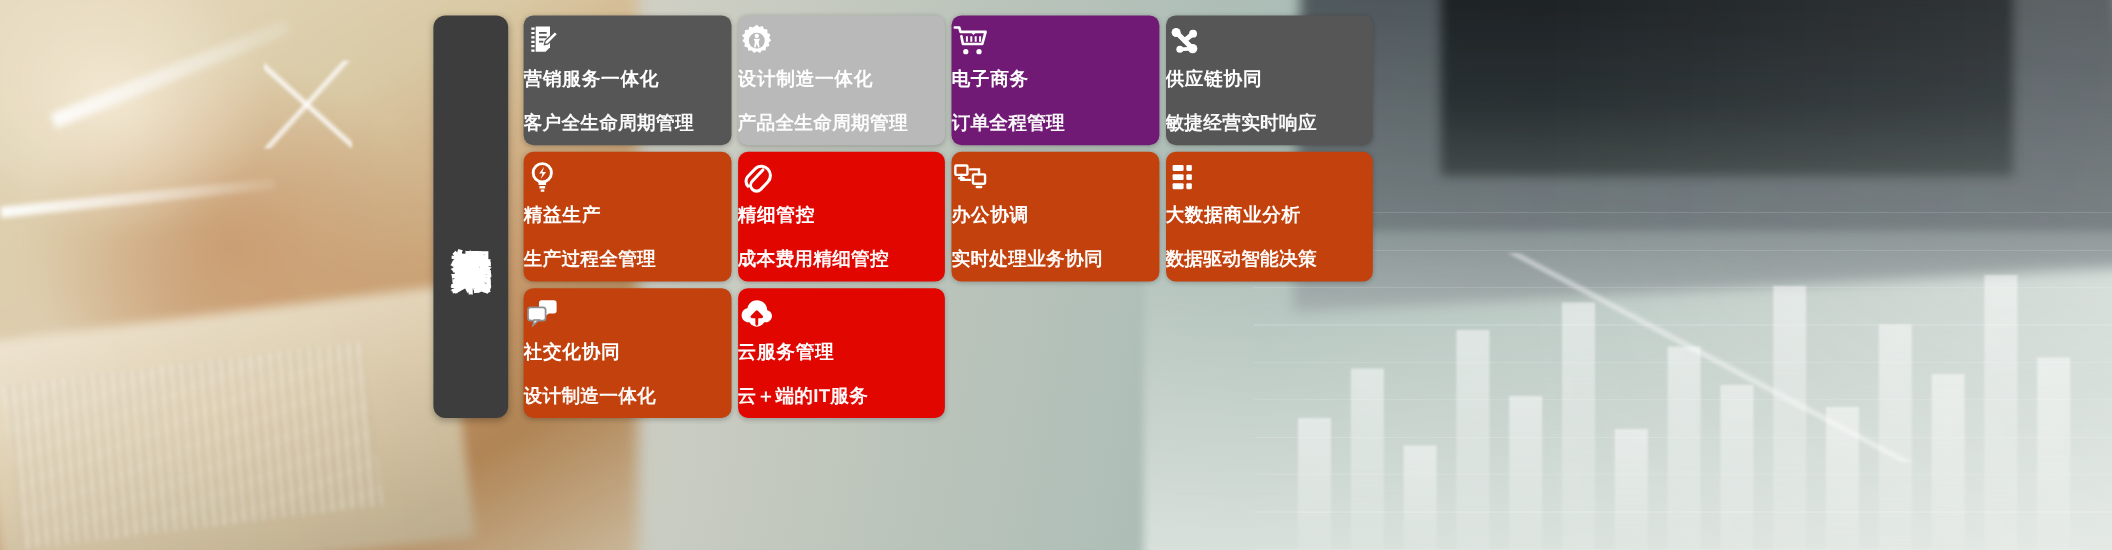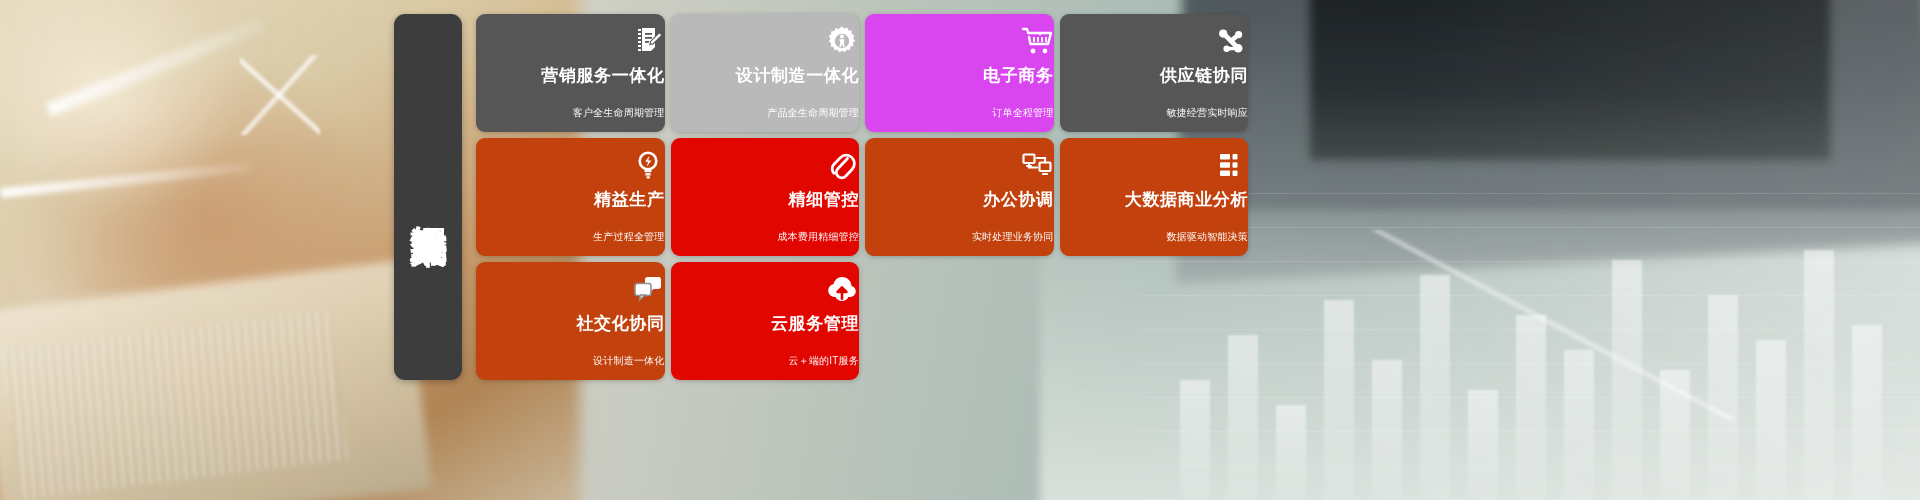--- a/index.html
+++ b/index.html
@@ -115,41 +115,41 @@
   .grid{
     position:absolute;left:476px;top:14px;
     width:772px;height:366px;
     display:grid;
     grid-template-columns:repeat(4,1fr);
     grid-template-rows:repeat(3,1fr);
     gap:6px 6px;
   }
   .card{
     border-radius:9px;
-    display:flex;flex-direction:column;align-items:flex-end;justify-content:center;
+    display:flex;flex-direction:column;align-items:flex-start;justify-content:center;
     box-shadow:0 1px 5px rgba(0,0,0,.22);
     position:relative;overflow:hidden;
     padding-bottom:4px;
   }
   .card .ic{
     width:34px;height:34px;margin-bottom:9px;
     display:flex;align-items:center;justify-content:center;
   }
   .card .ic svg{width:32px;height:32px;display:block;}
   .card .t{
     color:#fff;font-size:17px;font-weight:700;letter-spacing:.6px;
     line-height:1.1;white-space:nowrap;
   }
   .card .s{
-    color:#fff;font-size:10px;font-weight:400;margin-top:21px;
+    color:#fff;font-size:17px;font-weight:700;margin-top:21px;
     letter-spacing:.2px;line-height:1.1;white-space:nowrap;opacity:.97;
   }
   .c-dark{background:#565656;}
   .c-light{background:#b9b9b9;}
-  .c-gray{background:#d946ef;}
+  .c-gray{background:#701a75;}
   .c-gray2{background:#c2410c;}
   .c-red{background:#e10600;}
 </style>
 </head>
 <body>
 
 <div class="stage">
 
   <div class="bg">
     <div class="bg-base"></div>

